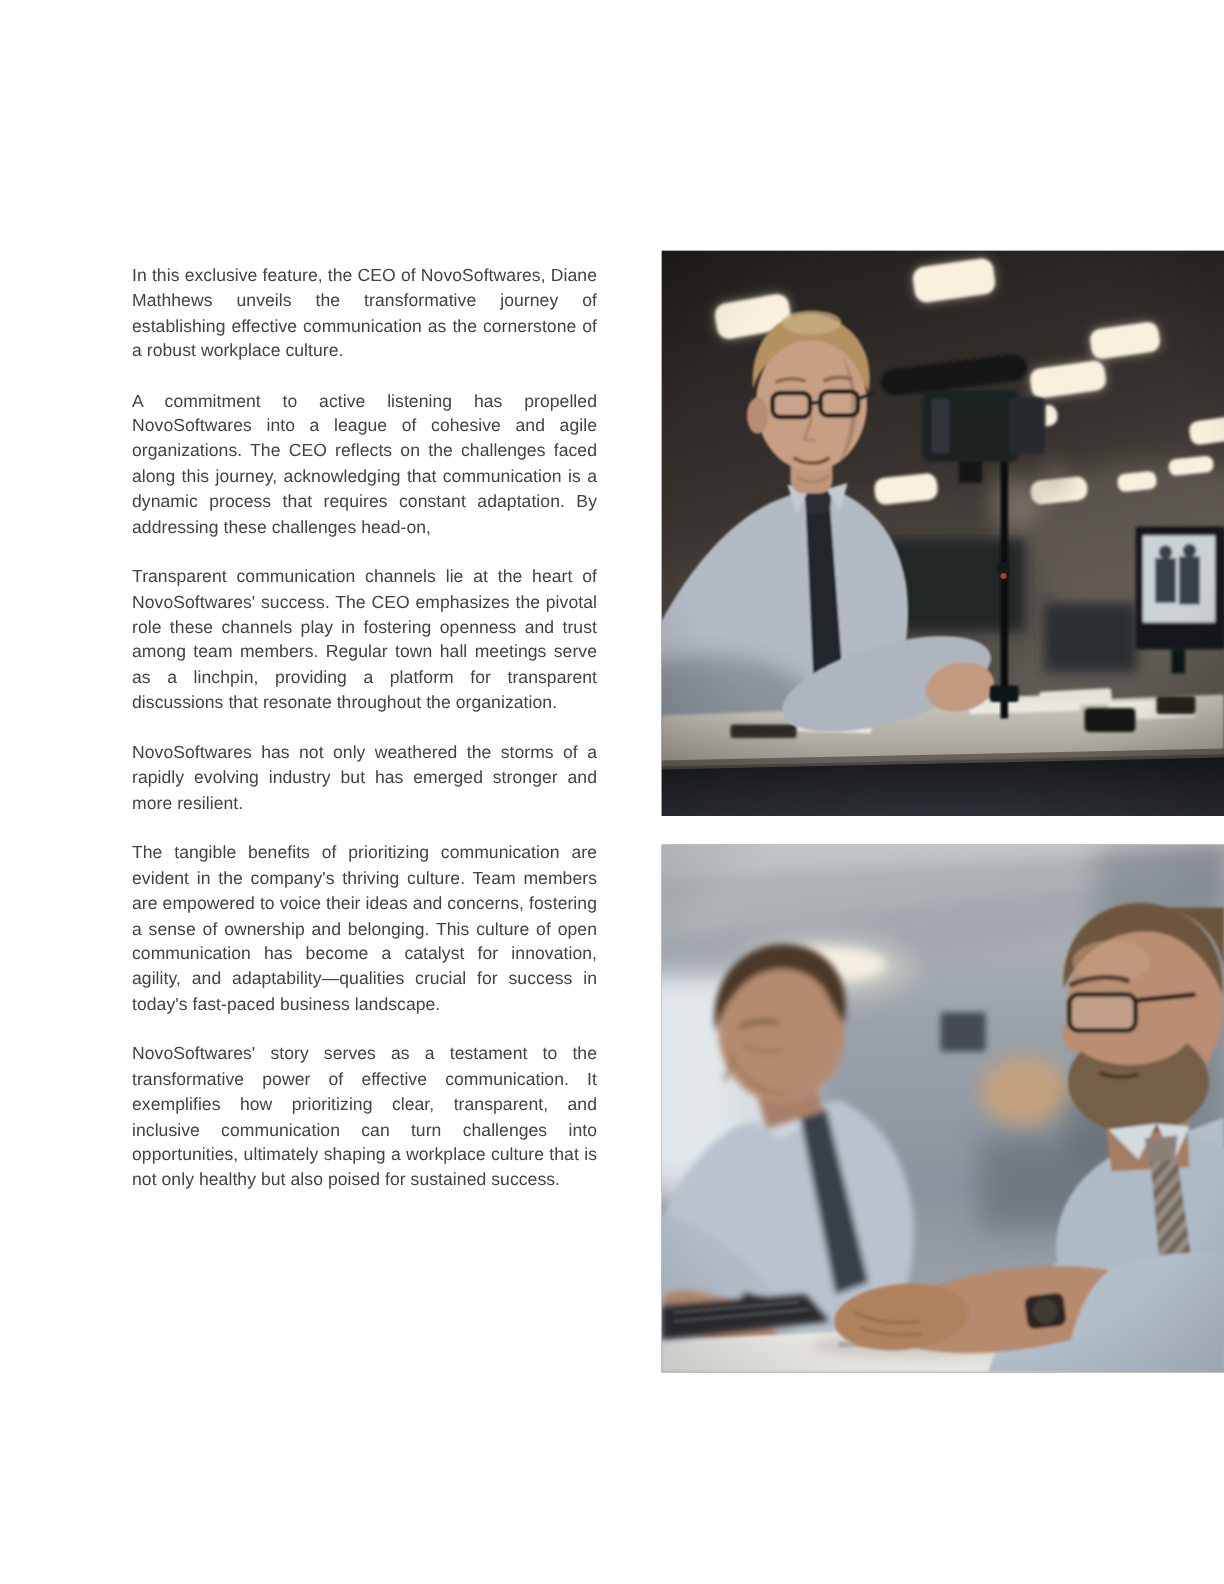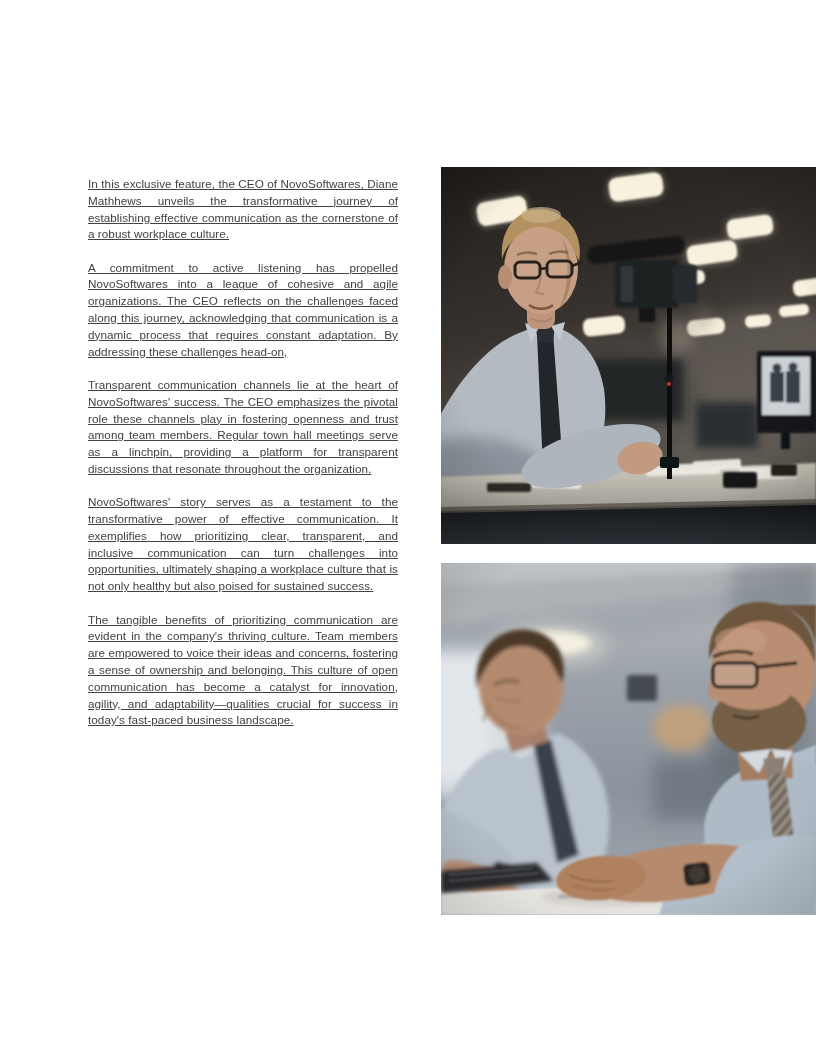--- a/index.html
+++ b/index.html
@@ -7,39 +7,39 @@
   .page { position: relative; width: 816px; height: 1056px; background: #ffffff; overflow: hidden; }
   .text-column { position: absolute; left: 88px; top: 176px; width: 310px; }
   .text-column p {
     margin: 0 0 16.5px 0;
     font-size: 11.7px;
     line-height: 16.8px;
     text-align: justify;
     color: #424242;
     letter-spacing: 0.05px;
     font-family: "Liberation Sans", sans-serif;
-    text-decoration: underline;
   }
   .photo { position: absolute; left: 441px; overflow: hidden; background: #888; }
   .photo-1 { top: 167px; width: 375px; height: 377px; }
   .photo-2 { top: 563px; width: 375px; height: 352px; }
   .photo svg { display: block; width: 100%; height: 100%; }
   figure { margin: 0; padding: 0; }
 </style>
 </head>
 <body>
 
 <div class="page">
 
   <div class="text-column">
     <p>In this exclusive feature, the CEO of NovoSoftwares, Diane Mathhews unveils the transformative journey of establishing effective communication as the cornerstone of a robust workplace culture.</p>
     <p>A commitment to active listening has propelled NovoSoftwares into a league of cohesive and agile organizations. The CEO reflects on the challenges faced along this journey, acknowledging that communication is a dynamic process that requires constant adaptation. By addressing these challenges head-on,</p>
     <p>Transparent communication channels lie at the heart of NovoSoftwares' success. The CEO emphasizes the pivotal role these channels play in fostering openness and trust among team members. Regular town hall meetings serve as a linchpin, providing a platform for transparent discussions that resonate throughout the organization.</p>
+    <p>NovoSoftwares has not only weathered the storms of a rapidly evolving industry but has emerged stronger and more resilient.</p>
+    <p>The tangible benefits of prioritizing communication are evident in the company's thriving culture. Team members are empowered to voice their ideas and concerns, fostering a sense of ownership and belonging. This culture of open communication has become a catalyst for innovation, agility, and adaptability—qualities crucial for success in today's fast-paced business landscape.</p>
     <p>NovoSoftwares' story serves as a testament to the transformative power of effective communication. It exemplifies how prioritizing clear, transparent, and inclusive communication can turn challenges into opportunities, ultimately shaping a workplace culture that is not only healthy but also poised for sustained success.</p>
-    <p>The tangible benefits of prioritizing communication are evident in the company's thriving culture. Team members are empowered to voice their ideas and concerns, fostering a sense of ownership and belonging. This culture of open communication has become a catalyst for innovation, agility, and adaptability—qualities crucial for success in today's fast-paced business landscape.</p>
   </div>
 
   <figure class="photo photo-1" role="img" aria-label="Man in glasses, light shirt and dark tie seated at a desk in front of an interview camera rig in a dark office with bright ceiling lights and a monitor">
     <svg viewBox="0 0 375 377" preserveAspectRatio="none">
       <defs>
         <linearGradient id="g1bg" x1="0" y1="0" x2="0.25" y2="1">
           <stop offset="0" stop-color="#211e1b"></stop>
           <stop offset="0.45" stop-color="#37322e"></stop>
           <stop offset="0.78" stop-color="#5a544e"></stop>
           <stop offset="1" stop-color="#45423e"></stop>

